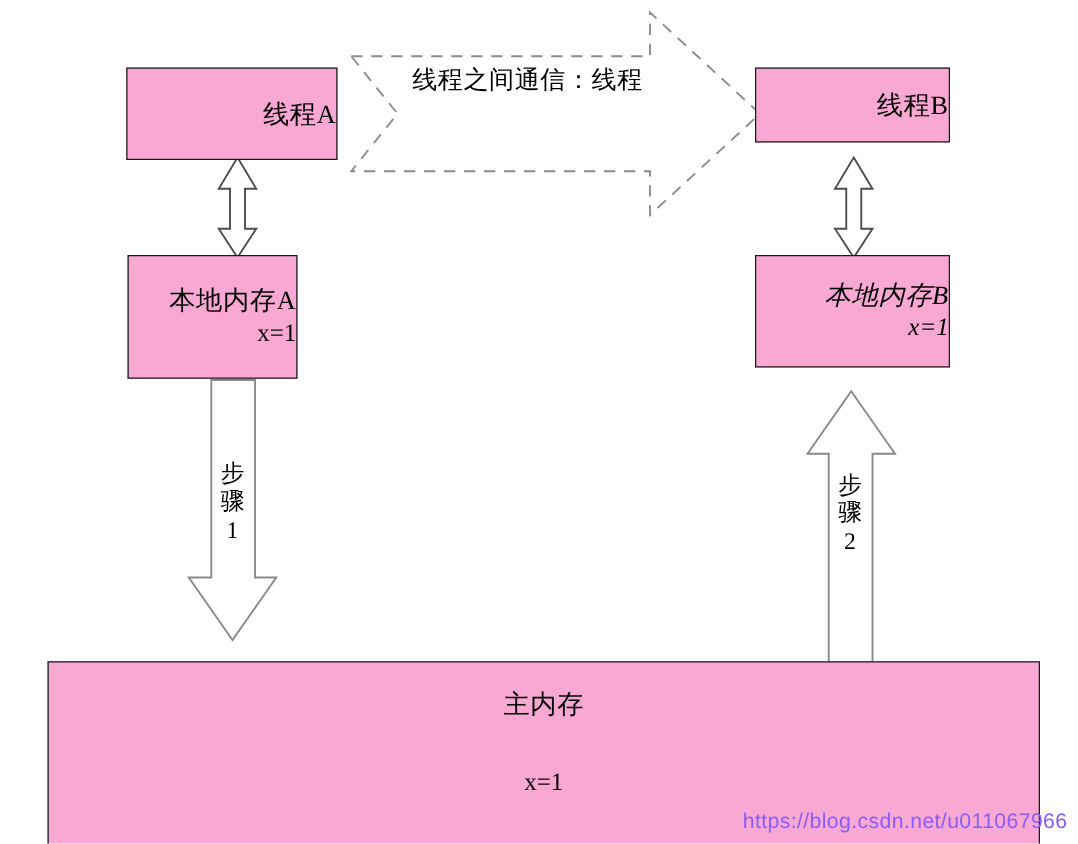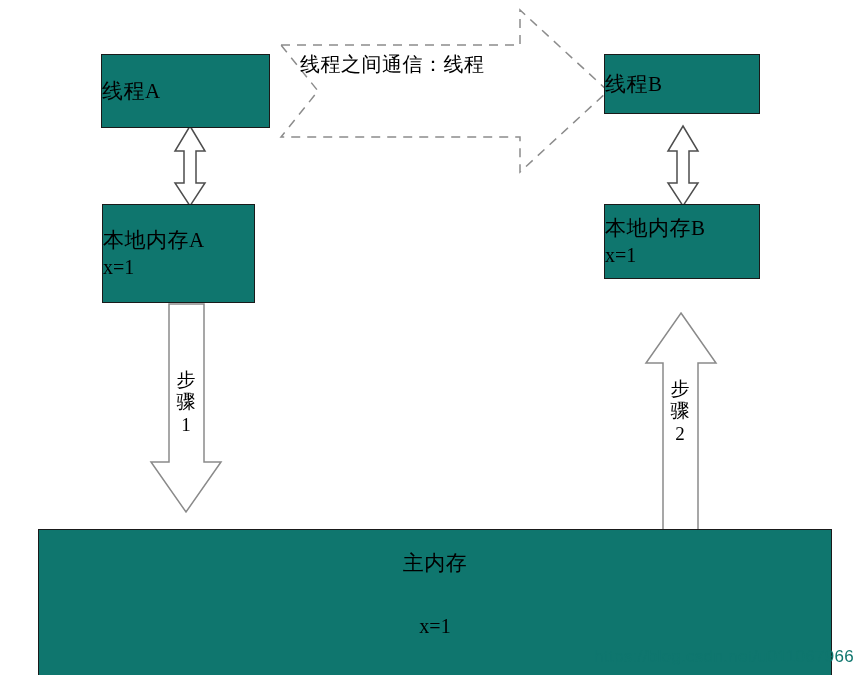--- a/index.html
+++ b/index.html
@@ -18,43 +18,43 @@
     height: 675px;
     background: #ffffff;
     overflow: hidden;
   }
 
   
   .box {
     position: absolute;
     box-sizing: border-box;
     border: 1.6px solid #1a1a1a;
-    background: #0f766e;
+    background: #f9a8d4;
     display: flex;
     flex-direction: column;
-    align-items: flex-start;
+    align-items: flex-end;
     justify-content: center;
     z-index: 3;
   }
   .box .line1 {
     font-size: 21px;
     line-height: 1.25;
     letter-spacing: 0.5px;
     white-space: nowrap;
   }
   .box .line2 {
     font-size: 20px;
     line-height: 1.3;
     white-space: nowrap;
   }
 
   #thread-a-box  { left: 101px; top: 54px;  width: 169px; height: 74px; }
   #thread-b-box  { left: 604px; top: 54px;  width: 156px; height: 60px; }
-  #local-mem-a-box { left: 102px; top: 204px; width: 153px; height: 99px; }
-  #local-mem-b-box { left: 604px; top: 204px; width: 156px; height: 75px; }
+  #local-mem-a-box { left: 102px; top: 204px; width: 136px; height: 99px; }
+  #local-mem-b-box { left: 604px; top: 204px; width: 156px; height: 90px; font-style: italic; }
 
   #main-mem-box {
     left: 38px; top: 529px; width: 794px; height: 160px;
     display: block;
     border-width: 1.4px;
   }
   #main-mem-box .mm-title {
     position: absolute;
     top: 19px;
     left: 0;
@@ -79,20 +79,21 @@
     width: 862px; height: 675px;
     z-index: 2;
   }
 
   
   .comm-label {
     position: absolute;
     left: 300px;
     top: 50px;
     width: 244px;
+    text-align: center;
     font-size: 20px;
     line-height: 1.45;
     letter-spacing: 0.5px;
     z-index: 4;
   }
 
   .step-label {
     position: absolute;
     width: 34px;
     text-align: center;
@@ -106,21 +107,21 @@
 
   #step-1-label { left: 169px; top: 369px; }
   #step-2-label { left: 663px; top: 378px; }
 
   
   #watermark {
     position: absolute;
     right: 8px;
     bottom: 8px;
     font-size: 17px;
-    color: #0f766e;
+    color: #8b5cf6;
     letter-spacing: 0.3px;
     font-family: "Liberation Sans", sans-serif;
     white-space: nowrap;
     z-index: 5;
     user-select: none;
   }
 </style>
 </head>
 <body>
 

